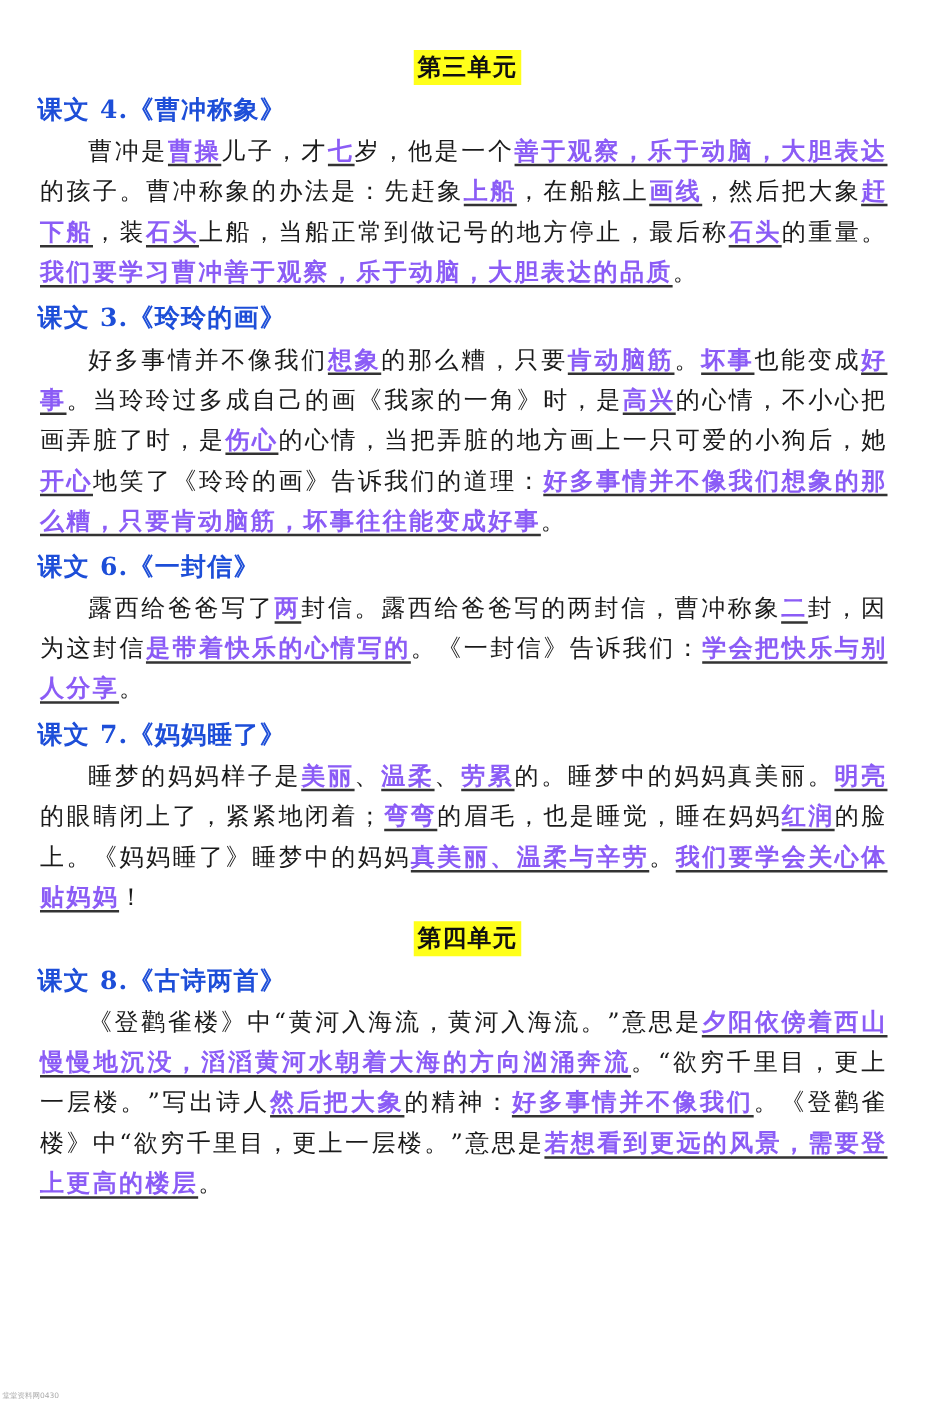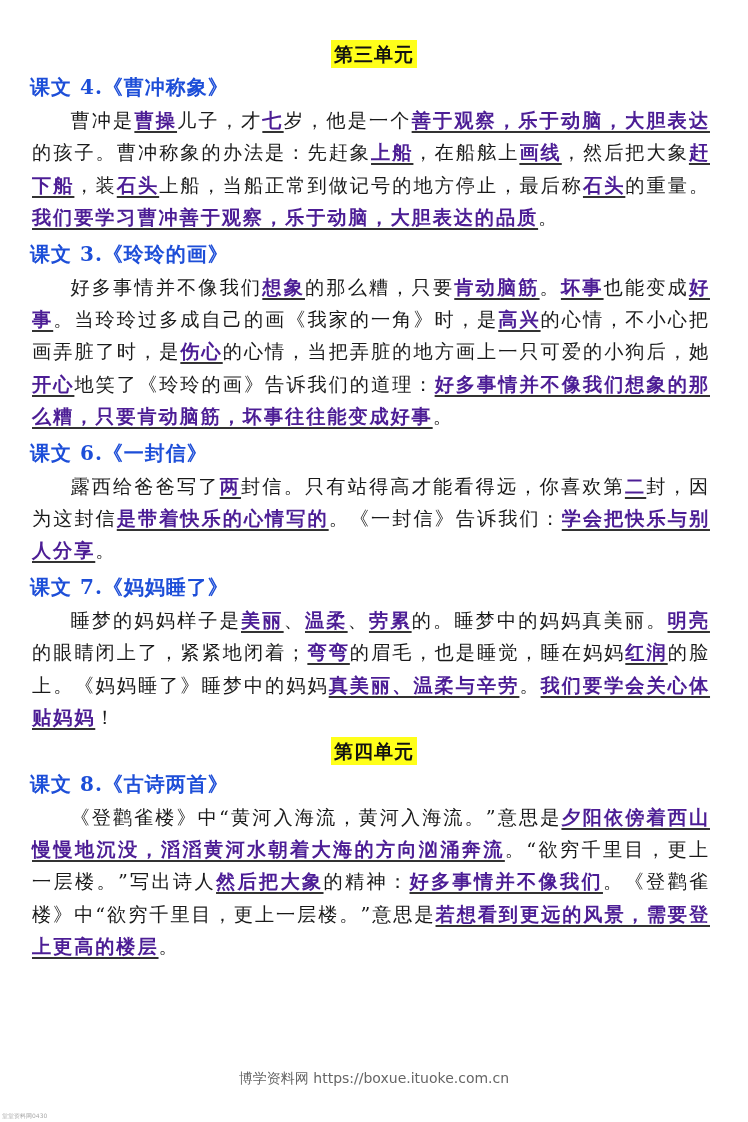--- a/index.html
+++ b/index.html
@@ -18,21 +18,21 @@
   }
   .lesson-title {
     color: #1d4ed8; font-weight: bold; font-size: 20px; line-height: 30px;
     margin-left: 30px; letter-spacing: 1px;
   }
   .para {
     margin: 0 38px 0 32px; font-size: 19.2px; line-height: 32.4px;
     text-align: justify; letter-spacing: 1.9px; text-indent: 2em;
   }
   .seg-red {
-    color: #4c1d95; font-weight: bold;
+    color: #8b5cf6; font-weight: bold;
     text-decoration: underline; text-decoration-color: #333;
     text-decoration-thickness: 2px; text-underline-offset: 4px;
   }
   .footer-url {
     position: absolute; top: 1070px; left: 0; width: 748px; text-align: center;
     font-family: "DejaVu Sans", "Liberation Sans", sans-serif;
     font-size: 14px; color: #666;
   }
   .tiny-mark {
     position: absolute; left: 2px; top: 1112px; font-size: 6px; color: #aaa;
@@ -43,22 +43,21 @@
 <body>
 
 <div class="page">
   <div id="content" style="position:absolute;top:40px;left:0;width:748px;">
       <div class="unit-wrap" style="margin-top: 0px;"><span class="unit-title">第三单元</span></div>
       <div class="lesson-title" style="margin-top: 4px; margin-bottom: 3px;">课文 4.《曹冲称象》</div>
       <div class="para"><span>曹冲是</span><span class="seg-red">曹操</span><span>儿子，才</span><span class="seg-red">七</span><span>岁，他是一个</span><span class="seg-red">善于观察，乐于动脑，大胆表达</span><span>的孩子。曹冲称象的办法是：先赶象</span><span class="seg-red">上船</span><span>，在船舷上</span><span class="seg-red">画线</span><span>，然后把大象</span><span class="seg-red">赶下船</span><span>，装</span><span class="seg-red">石头</span><span>上船，当船正常到做记号的地方停止，最后称</span><span class="seg-red">石头</span><span>的重量。</span><span class="seg-red">我们要学习曹冲善于观察，乐于动脑，大胆表达的品质</span><span>。</span></div>
       <div class="lesson-title" style="margin-top: 4px; margin-bottom: 3px;">课文 3.《玲玲的画》</div>
       <div class="para"><span>好多事情并不像我们</span><span class="seg-red">想象</span><span>的那么糟，只要</span><span class="seg-red">肯动脑筋</span><span>。</span><span class="seg-red">坏事</span><span>也能变成</span><span class="seg-red">好事</span><span>。当玲玲过多成自己的画《我家的一角》时，是</span><span class="seg-red">高兴</span><span>的心情，不小心把画弄脏了时，是</span><span class="seg-red">伤心</span><span>的心情，当把弄脏的地方画上一只可爱的小狗后，她</span><span class="seg-red">开心</span><span>地笑了《玲玲的画》告诉我们的道理：</span><span class="seg-red">好多事情并不像我们想象的那么糟，只要肯动脑筋，坏事往往能变成好事</span><span>。</span></div>
       <div class="lesson-title" style="margin-top: 4px; margin-bottom: 3px;">课文 6.《一封信》</div>
-      <div class="para"><span>露西给爸爸写了</span><span class="seg-red">两</span><span>封信。只有站得高才能看得远，你喜欢第</span><span class="seg-red">二</span><span>封，因为这封信</span><span class="seg-red">是带着快乐的心情写的</span><span>。《一封信》告诉我们：</span><span class="seg-red">学会把快乐与别人分享</span><span>。</span></div>
+      <div class="para"><span>露西给爸爸写了</span><span class="seg-red">两</span><span>封信。露西给爸爸写的两封信，曹冲称象</span><span class="seg-red">二</span><span>封，因为这封信</span><span class="seg-red">是带着快乐的心情写的</span><span>。《一封信》告诉我们：</span><span class="seg-red">学会把快乐与别人分享</span><span>。</span></div>
       <div class="lesson-title" style="margin-top: 4px; margin-bottom: 3px;">课文 7.《妈妈睡了》</div>
       <div class="para"><span>睡梦的妈妈样子是</span><span class="seg-red">美丽</span><span>、</span><span class="seg-red">温柔</span><span>、</span><span class="seg-red">劳累</span><span>的。睡梦中的妈妈真美丽。</span><span class="seg-red">明亮</span><span>的眼睛闭上了，紧紧地闭着；</span><span class="seg-red">弯弯</span><span>的眉毛，也是睡觉，睡在妈妈</span><span class="seg-red">红润</span><span>的脸上。《妈妈睡了》睡梦中的妈妈</span><span class="seg-red">真美丽、温柔与辛劳</span><span>。</span><span class="seg-red">我们要学会关心体贴妈妈</span><span>！</span></div>
       <div class="unit-wrap" style="margin-top: 2px;"><span class="unit-title">第四单元</span></div>
       <div class="lesson-title" style="margin-top: 4px; margin-bottom: 3px;">课文 8.《古诗两首》</div>
       <div class="para"><span>《登鹳雀楼》中“黄河入海流，黄河入海流。”意思是</span><span class="seg-red">夕阳依傍着西山慢慢地沉没，滔滔黄河水朝着大海的方向汹涌奔流</span><span>。“欲穷千里目，更上一层楼。”写出诗人</span><span class="seg-red">然后把大象</span><span>的精神：</span><span class="seg-red">好多事情并不像我们</span><span>。《登鹳雀楼》中“欲穷千里目，更上一层楼。”意思是</span><span class="seg-red">若想看到更远的风景，需要登上更高的楼层</span><span>。</span></div>
     </div>
-  <div class="footer-url">博学资料网 https://boxue.ituoke.com.cn</div>
   <div class="tiny-mark">堂堂资料网0430</div>
 </div>
 
 </body></html>

